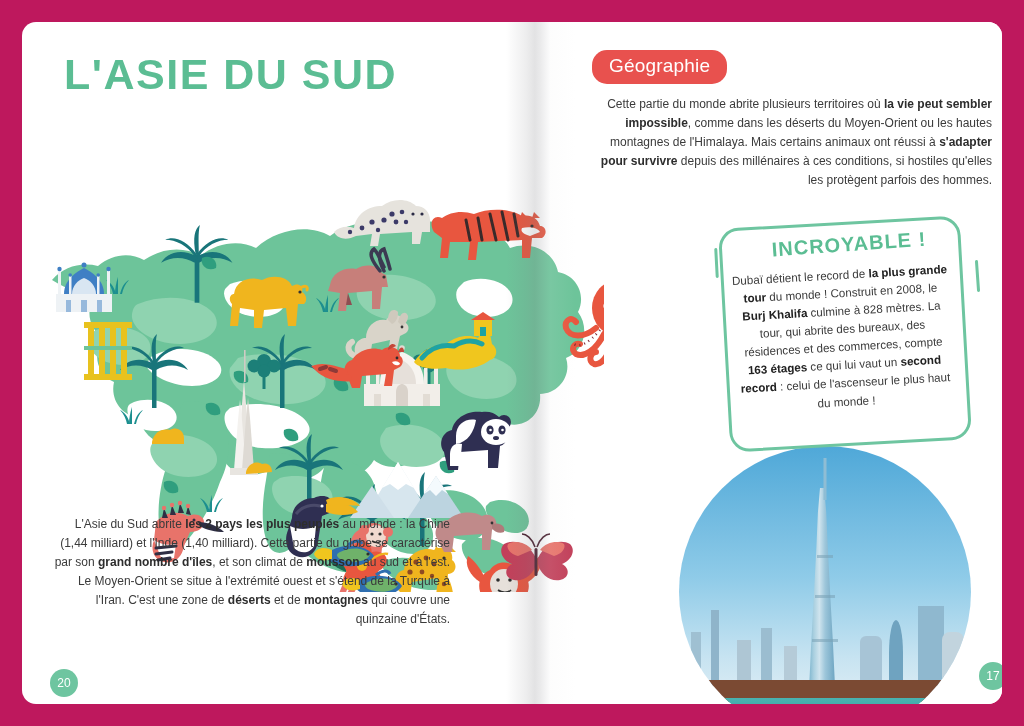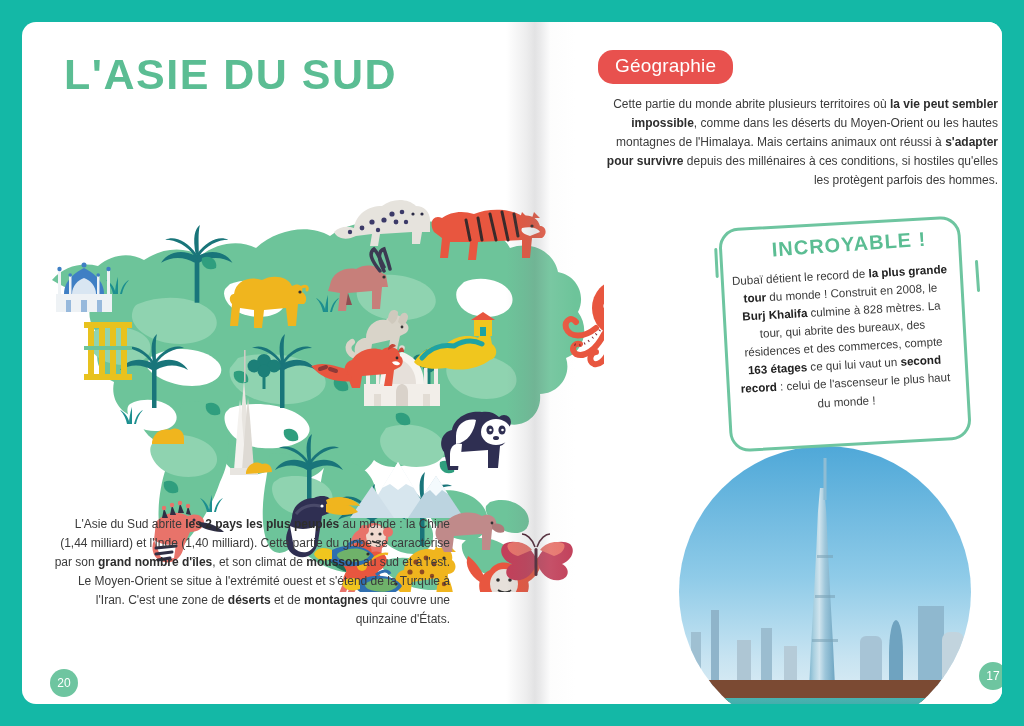--- a/index.html
+++ b/index.html
@@ -1,21 +1,21 @@
 <!DOCTYPE html>
 <html><head>
 <meta charset="utf-8">
 <style>
   html,body{margin:0;padding:0;}
   body{
     width:1024px;height:726px;overflow:hidden;
     background:#6ec5a0;
     font-family:"Liberation Sans", sans-serif;
   }
-  .book{position:relative;width:1024px;height:726px;background:#14b8a6;}
+  .book{position:relative;width:1024px;height:726px;background:#be185d;}
 
   
   .spread{
     position:absolute;left:22px;top:22px;width:980px;height:682px;
     background:#ffffff;border-radius:14px;overflow:hidden;
   }
   .page-left{position:absolute;left:0;top:0;width:490px;height:682px;}
   .page-right{position:absolute;left:490px;top:0;width:490px;height:682px;background:#ffffff;}
 
   
@@ -47,21 +47,21 @@
   }
   .pill.red{background:#e8514e;}
   .pill.blue{background:#4e9bd6;}
 
   
   .body-text{
     font-size:12px;line-height:1.58;color:#3b3b3b;text-align:right;
   }
   .body-text b{font-weight:bold;color:#2d2d2d;}
 
-  .geo-block{position:absolute;left:80px;top:28px;width:400px;margin-left:6px;}
+  .geo-block{position:absolute;left:80px;top:28px;width:400px;}
   .geo-body{margin-top:11px;}
 
   .pop-block{position:absolute;left:28px;top:483px;width:400px;z-index:30;}
   .pop-body{margin-top:10px;width:400px;}
 
   
   .callout-wrap{position:absolute;left:702px;top:200px;width:250px;height:232px;z-index:25;}
   .callout{
     position:absolute;left:0;top:0;width:236px;height:218px;
     border:3px solid #6ec5a0;border-radius:20px;background:#fff;

